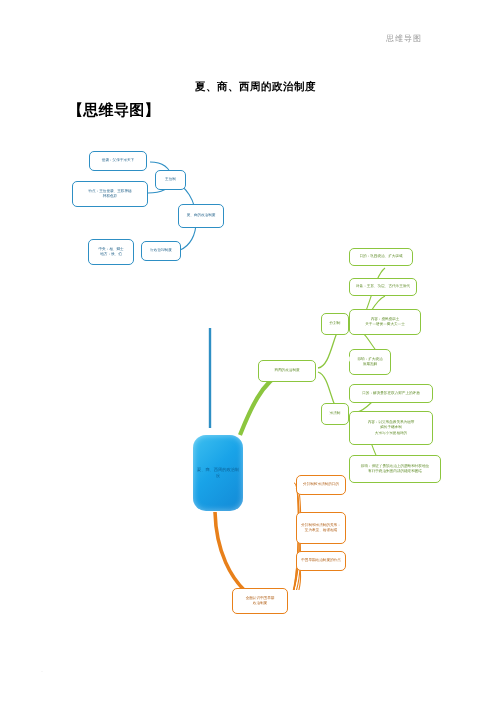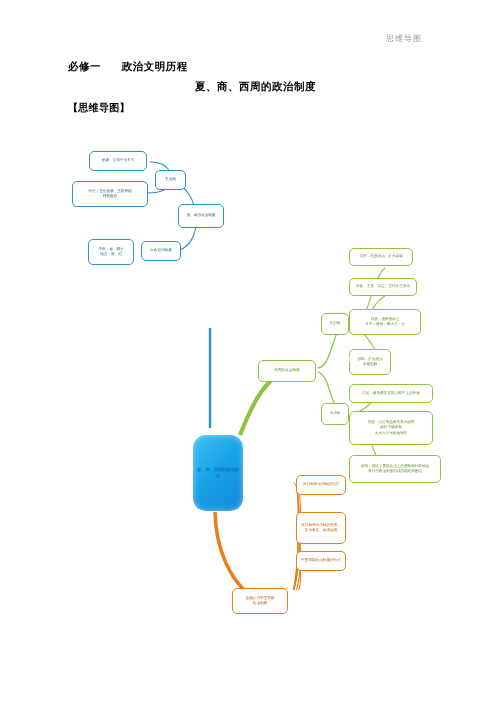--- a/index.html
+++ b/index.html
@@ -23,21 +23,21 @@
     letter-spacing:.5px;white-space:pre;
   }
   .h-title{
     position:absolute;left:195px;top:80px;
     font-size:10.5px;font-weight:bold;color:#000;
     font-family:"DejaVu Serif","Liberation Serif",serif;
     letter-spacing:.5px;white-space:nowrap;
   }
   .h-sub{
     position:absolute;left:68px;top:101px;
-    font-size:10px;font-weight:bold;color:#000;
+    font-size:15px;font-weight:bold;color:#000;
     font-family:"DejaVu Serif","Liberation Serif",serif;
     letter-spacing:.3px;white-space:nowrap;
   }
 
   
   .map{position:absolute;left:0;top:110px;width:496px;height:480px;}
   .map svg{position:absolute;left:0;top:0;}
 
   
   .node{
@@ -65,21 +65,20 @@
   }
   .stray{position:absolute;left:41px;top:668px;width:5px;height:3px;
          color:#cfcfcf;font-size:6px;}
 </style>
 </head>
 <body>
 
 <div class="page">
 
   <div class="watermark">思维导图</div>
-  <div class="h-unit">必修一     政治文明历程</div>
   <div class="h-title">夏、商、西周的政治制度</div>
   <div class="h-sub">【思维导图】</div>
 
   <div class="map">
 
     <svg width="496" height="480">
 
       <path d="M210,218 C210,250 210,275 210,318" stroke="#2E8FC4" stroke-width="2.4" fill="none"></path>
 
       <path d="M178,100 C192,100 196,104 198,108" stroke="#2E8FC4" stroke-width="1.1" fill="none"></path>

